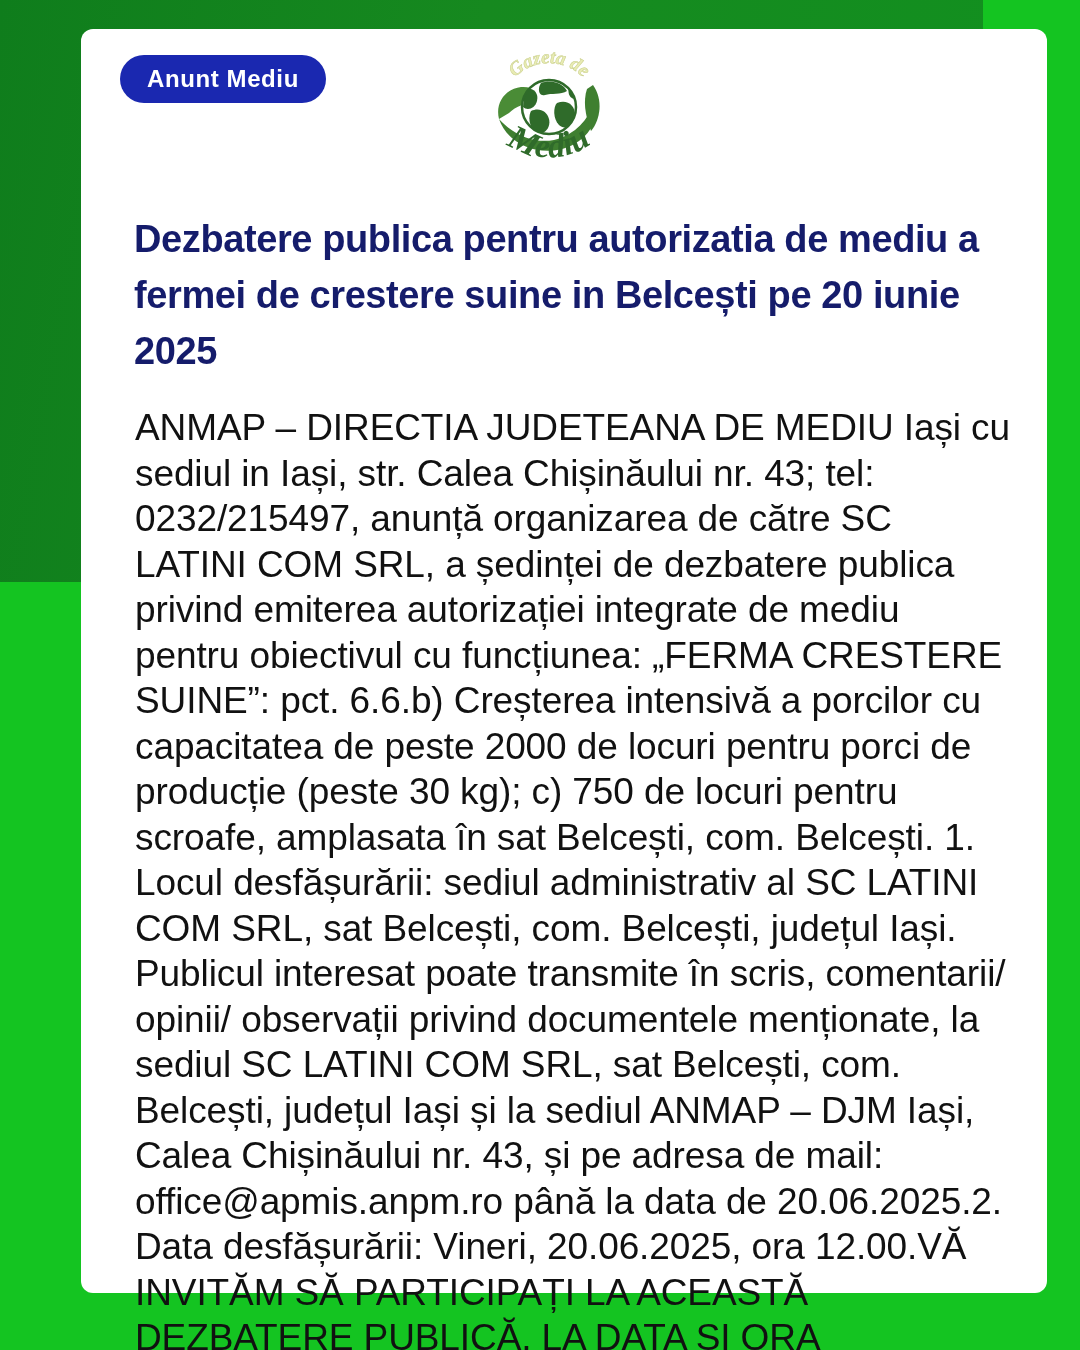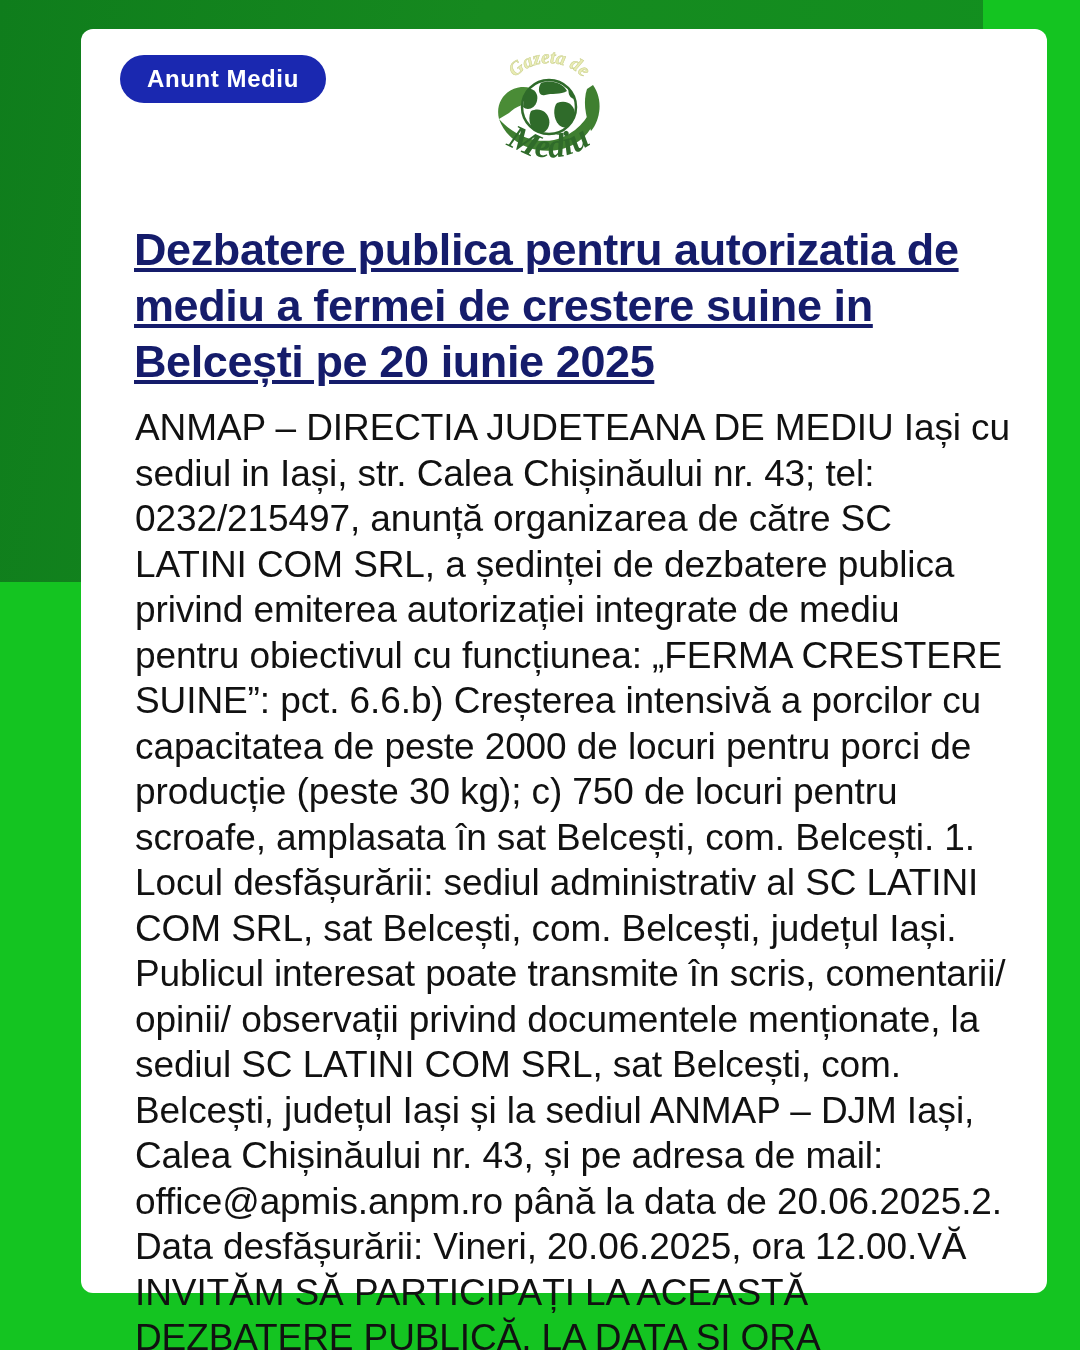--- a/index.html
+++ b/index.html
@@ -79,29 +79,28 @@
     top: 16px;
     width: 124px;
     height: 130px;
   }
   .logo svg { display: block; width: 124px; height: 130px; }
 
   
   .title {
     position: absolute;
     left: 53px;
-    top: 163px;
+    top: 157px;
     width: 880px;
     color: #151c6b;
-    font-size: 45px;
+    font-size: 38px;
     line-height: 56px;
     font-weight: 800;
     letter-spacing: -0.4px;
     white-space: pre-line;
-    text-decoration: underline;
   }
 
   
   .body-text {
     position: absolute;
     left: 54px;
     top: 376px;
     width: 875px;
     color: #111111;
     font-size: 37px;

